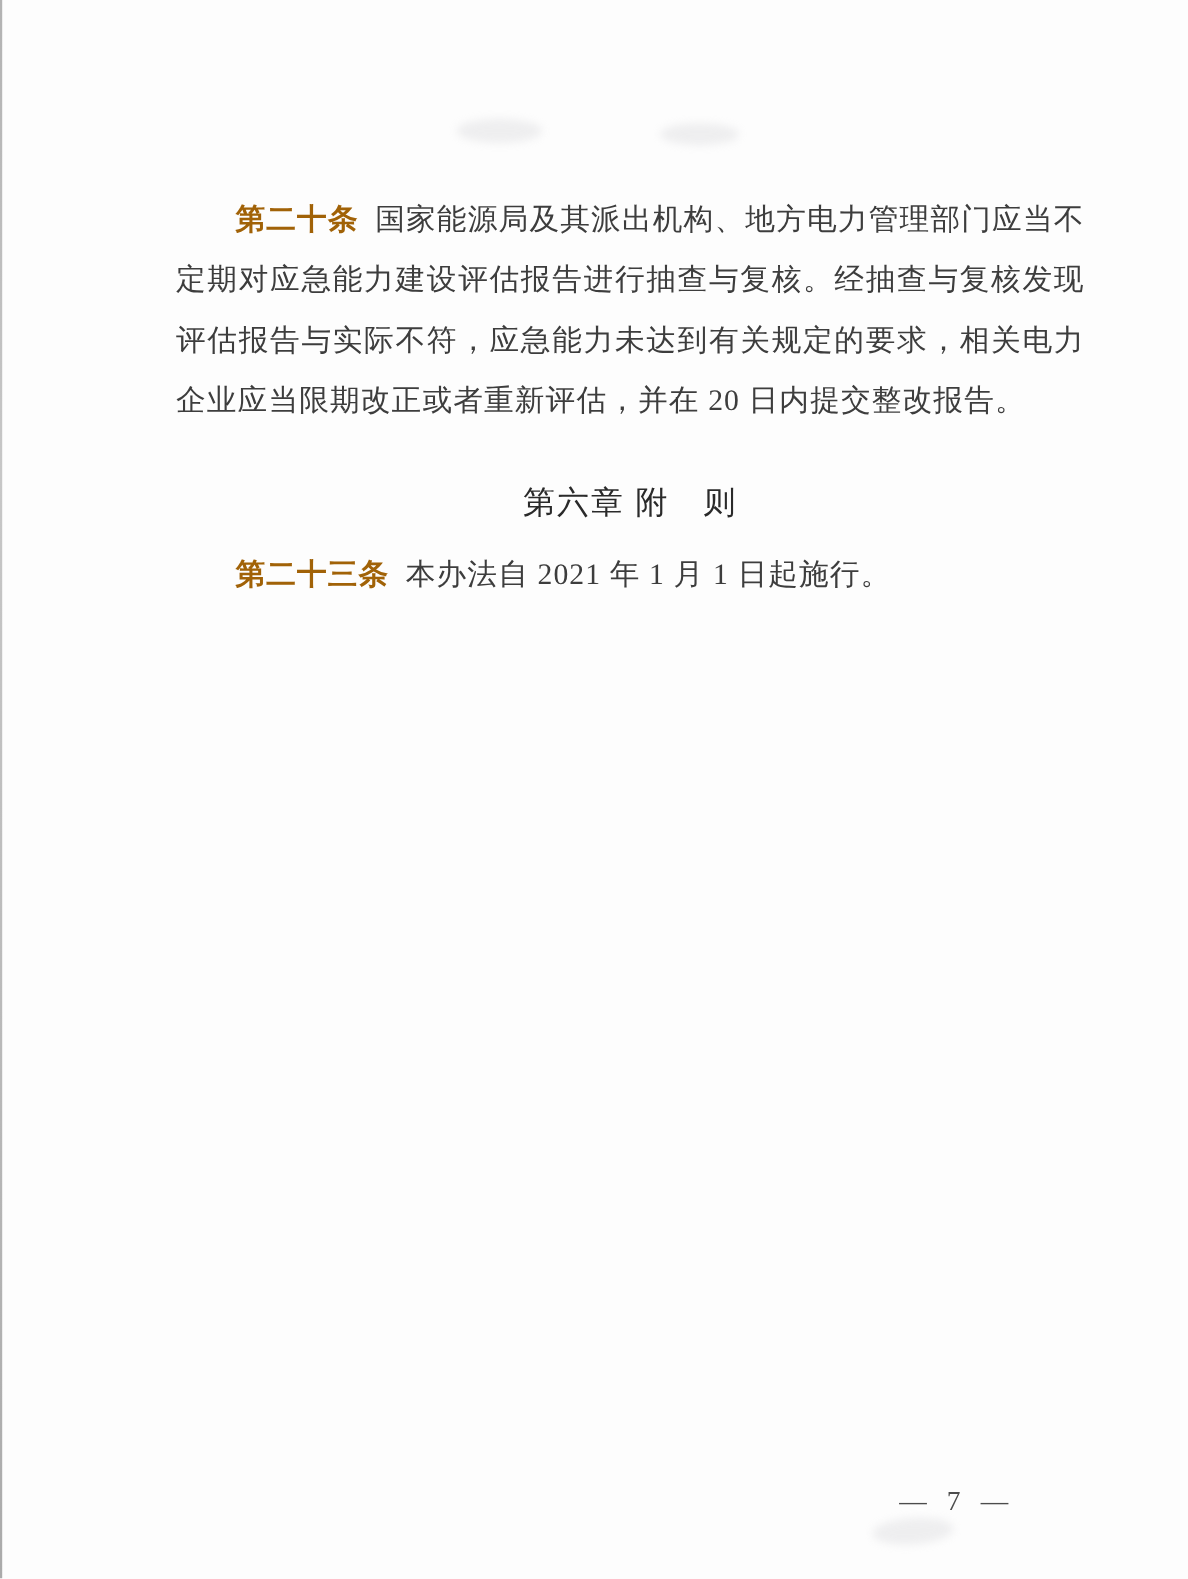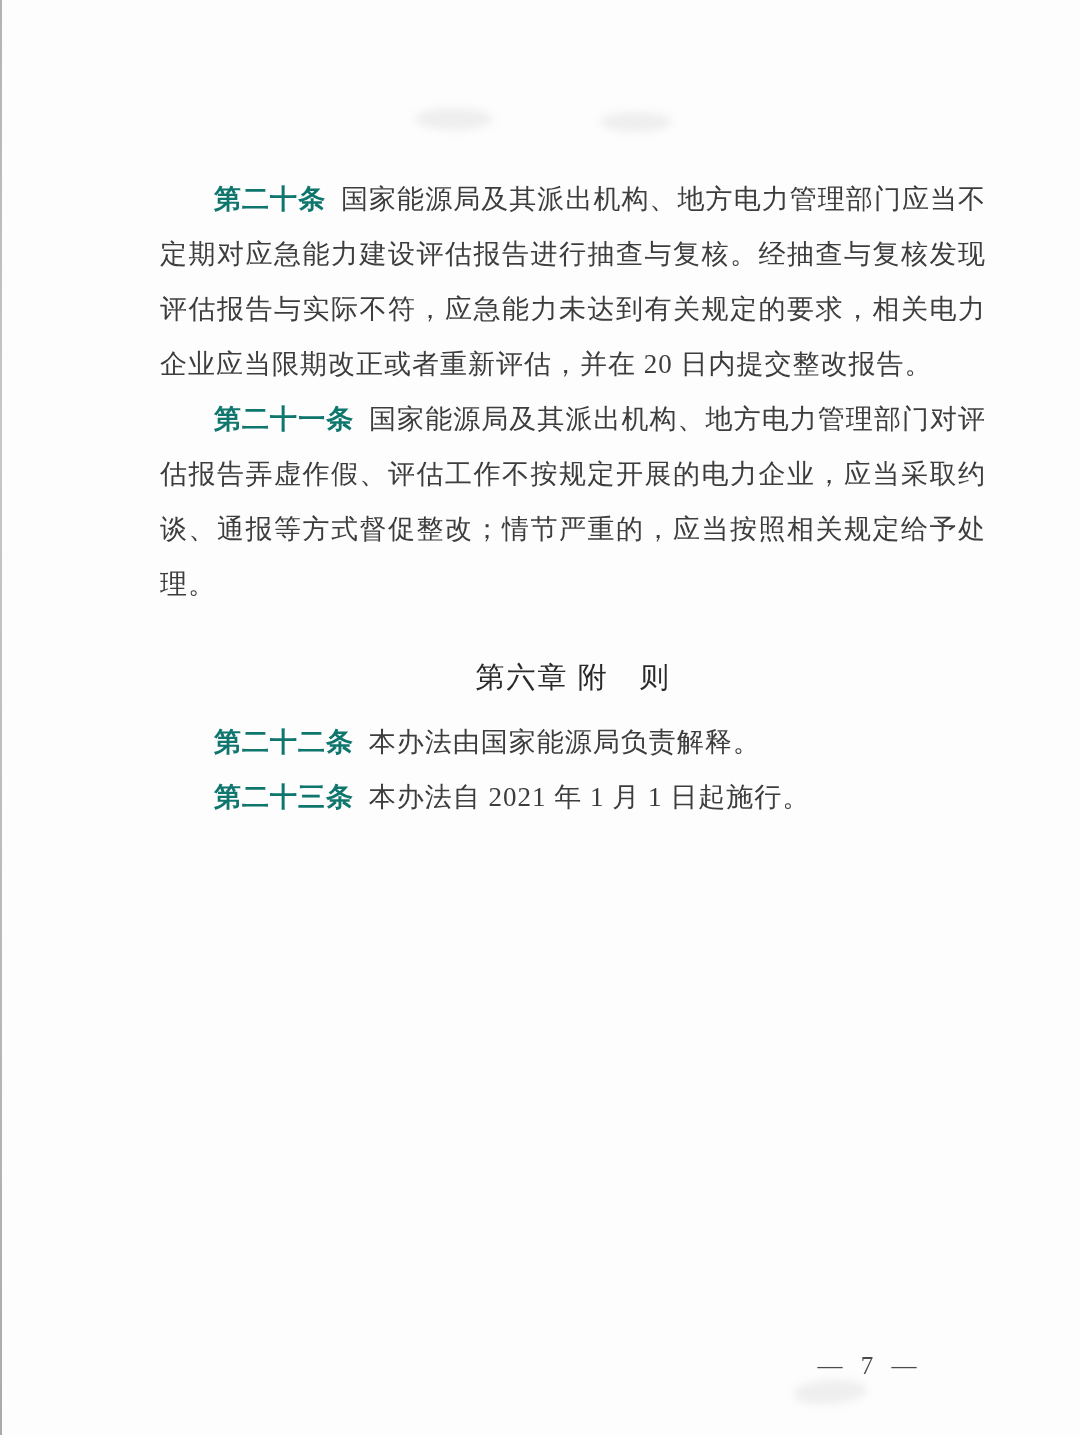--- a/index.html
+++ b/index.html
@@ -47,21 +47,21 @@
     letter-spacing: 1px;
     text-align: justify;
     text-justify: inter-ideograph;
   }
   .content p {
     margin: 0;
     text-indent: 2em;
   }
   .art-no {
     font-weight: 700;
-    color: #0f766e;
+    color: #a16207;
     margin-right: 0.55em;
   }
   .chapter-heading {
     margin: 38px 0 10px 0;
     font-size: 29px;
     font-weight: 400;
     color: #2a2a2a;
     text-align: center;
     line-height: 55px;
     letter-spacing: 2px;
@@ -86,29 +86,23 @@
 <div class="smudge smudge-a"></div>
 <div class="smudge smudge-b"></div>
 <div class="smudge smudge-c"></div>
 
 <main class="content">
 
   <p>
     <span class="art-no">第二十条</span><span>国家能源局及其派出机构、地方电力管理部门应当不定期对应急能力建设评估报告进行抽查与复核。经抽查与复核发现评估报告与实际不符，应急能力未达到有关规定的要求，相关电力企业应当限期改正或者重新评估，并在 20 日内提交整改报告。</span>
   </p>
 
-  <p>
-    <span class="art-no">第二十一条</span><span>国家能源局及其派出机构、地方电力管理部门对评估报告弄虚作假、评估工作不按规定开展的电力企业，应当采取约谈、通报等方式督促整改；情节严重的，应当按照相关规定给予处理。</span>
-  </p>
 
   <h2 class="chapter-heading">第六章 附　则</h2>
 
-  <p>
-    <span class="art-no">第二十二条</span><span>本办法由国家能源局负责解释。</span>
-  </p>
 
   <p>
     <span class="art-no">第二十三条</span><span>本办法自 2021 年 1 月 1 日起施行。</span>
   </p>
 
 </main>
 
 <div class="page-number">— 7 —</div>
 
 </body></html>

